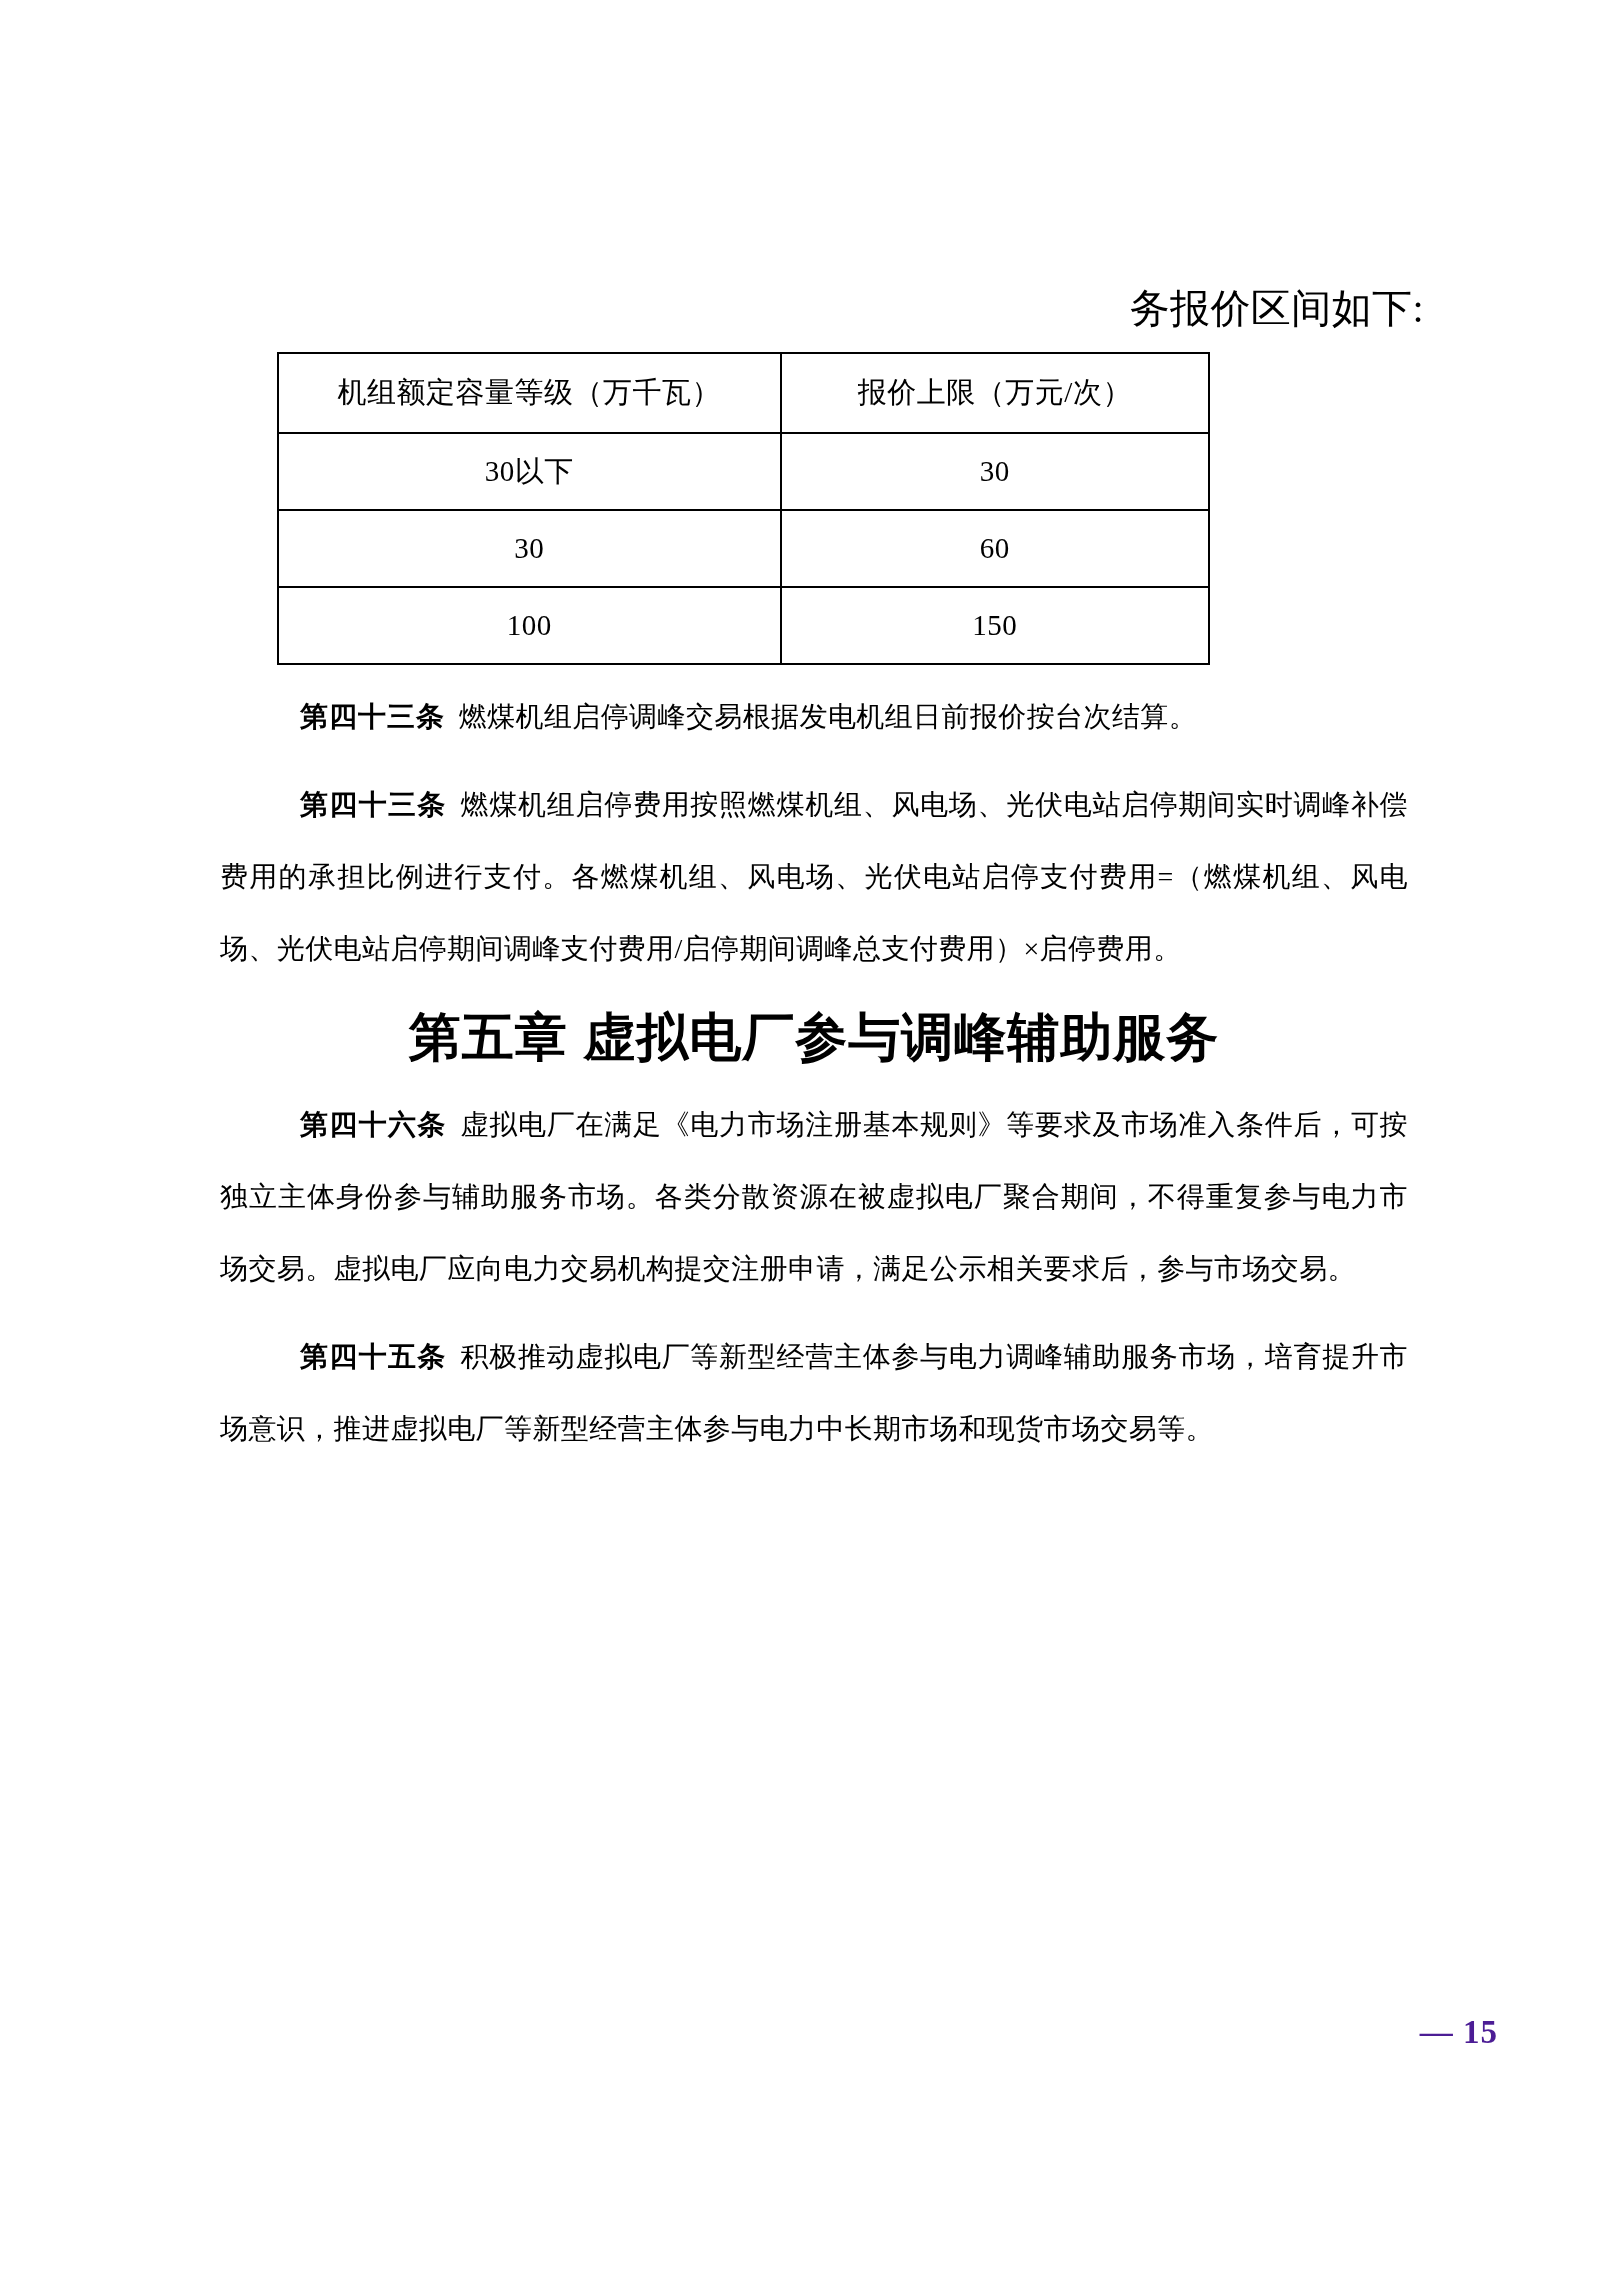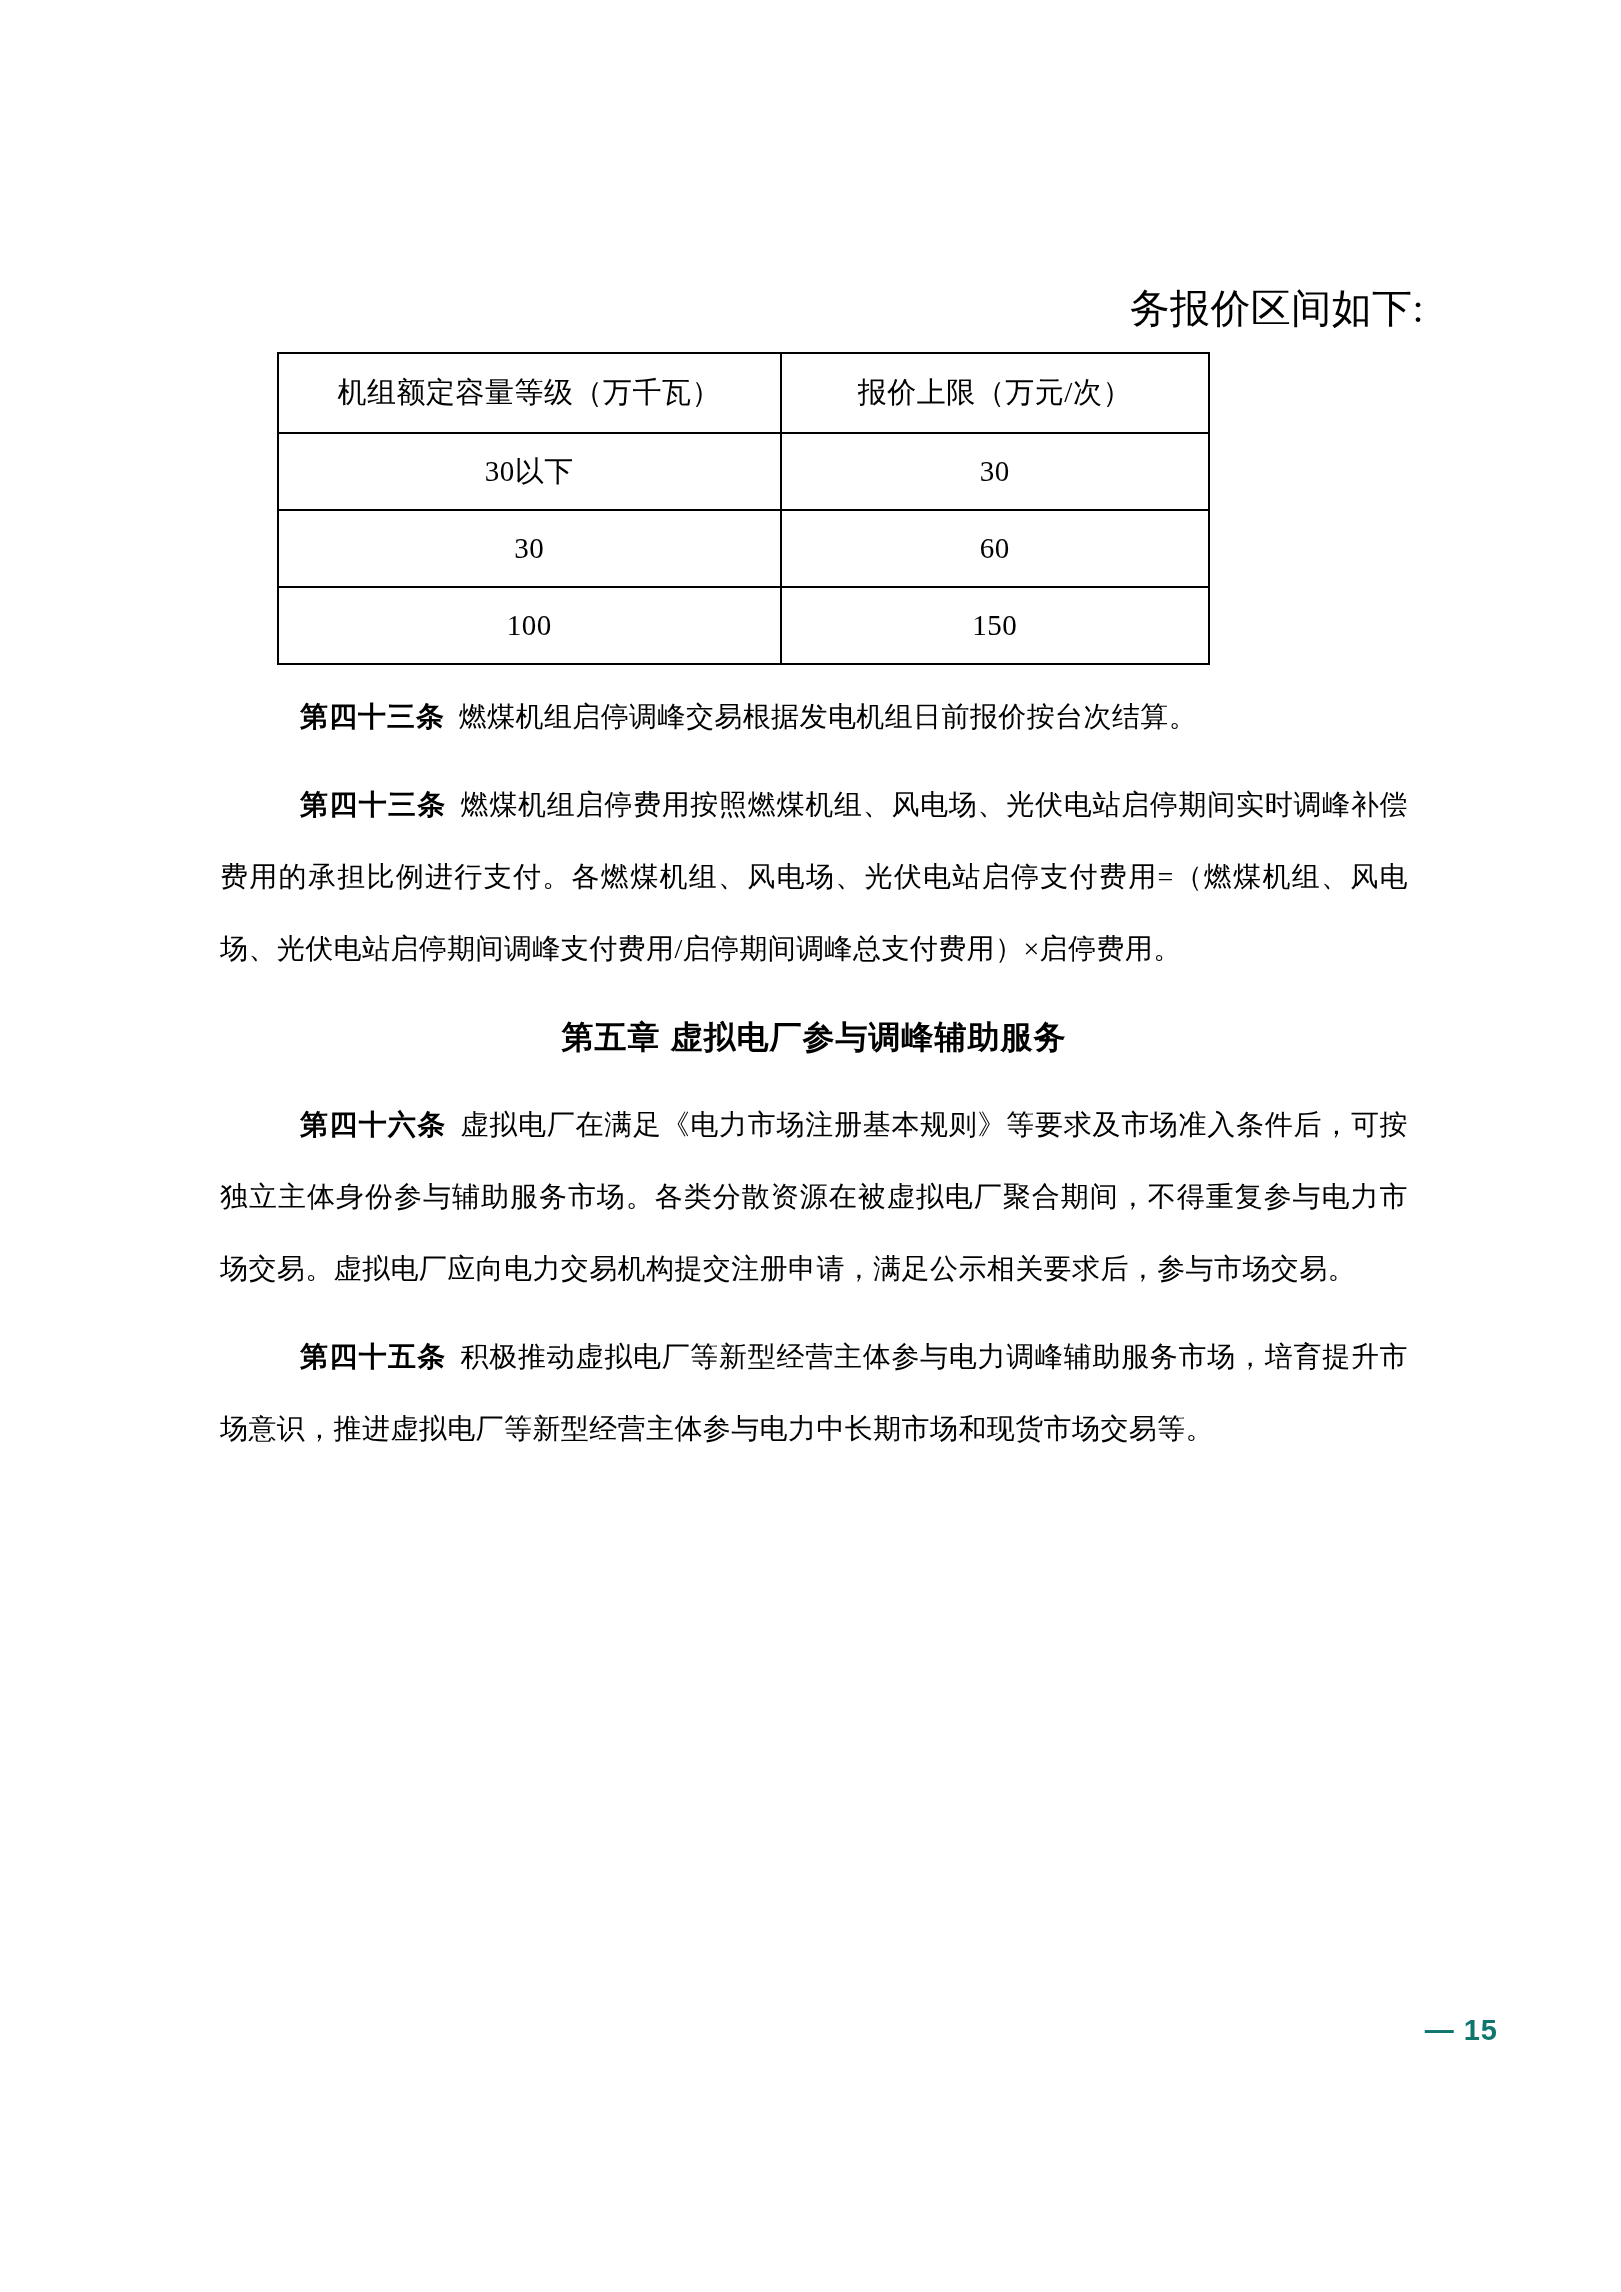--- a/index.html
+++ b/index.html
@@ -84,37 +84,37 @@
   table.price-table th {
     height: 71px;
   }
   table.price-table col.c1 { width: 54%; }
   table.price-table col.c2 { width: 46%; }
 
   
   .chapter-heading {
     font-family: "Liberation Sans", "DejaVu Sans", sans-serif;
     font-weight: bold;
-    font-size: 32px;
+    font-size: 52px;
     line-height: 72px;
     text-align: center;
     margin: 13.7px 0 5.9px 0;
     letter-spacing: 1px;
   }
 
   
   .page-number {
     position: absolute;
     right: 123px;
     top: 2014px;
-    font-family: Liberation Sans, sans-serif;
-    font-size: 29px;
+    font-family: Liberation Serif, serif;
+    font-size: 33px;
     font-weight: bold;
     letter-spacing: 1px;
-    color: #0f766e;
+    color: #4c1d95;
   }
 </style>
 </head>
 <body>
 
 <div class="page">
 
   <div class="content">
 
     <div class="lead-line">务报价区间如下:</div>

